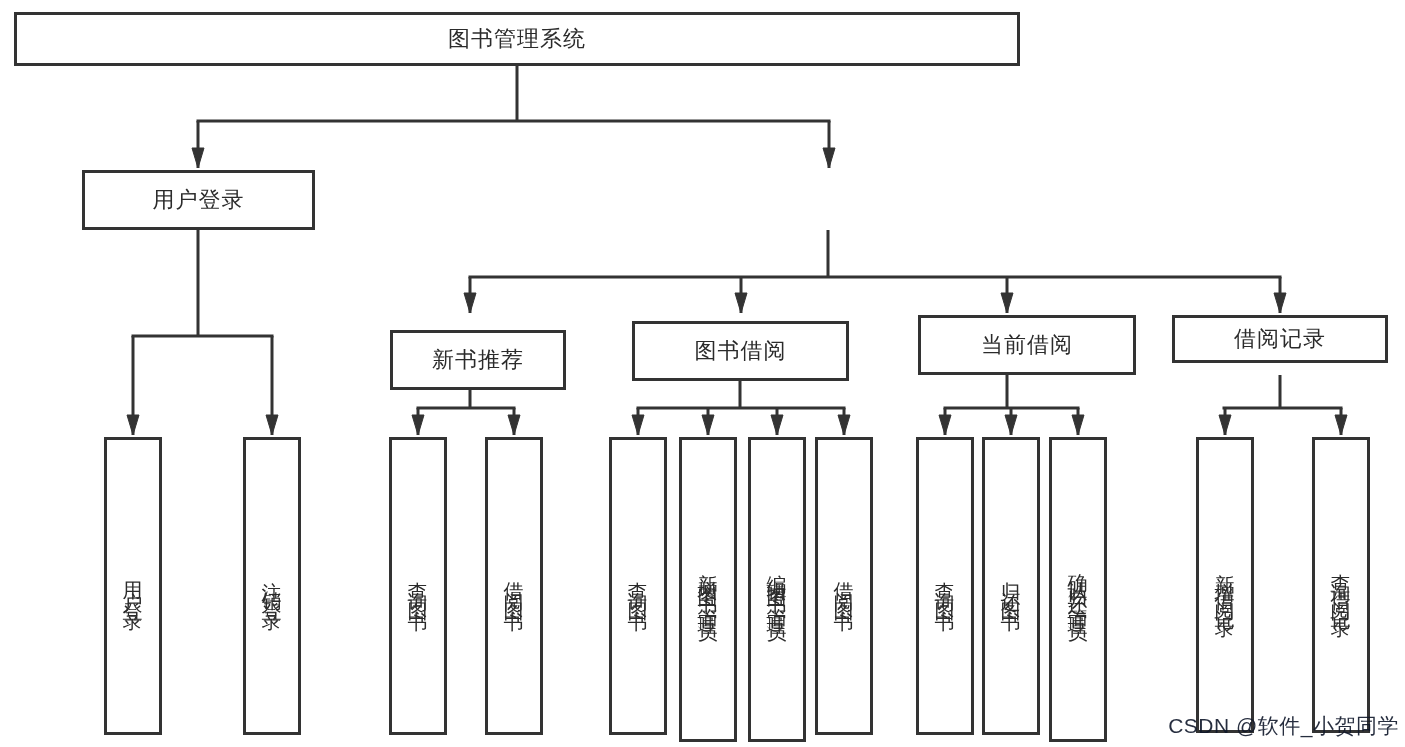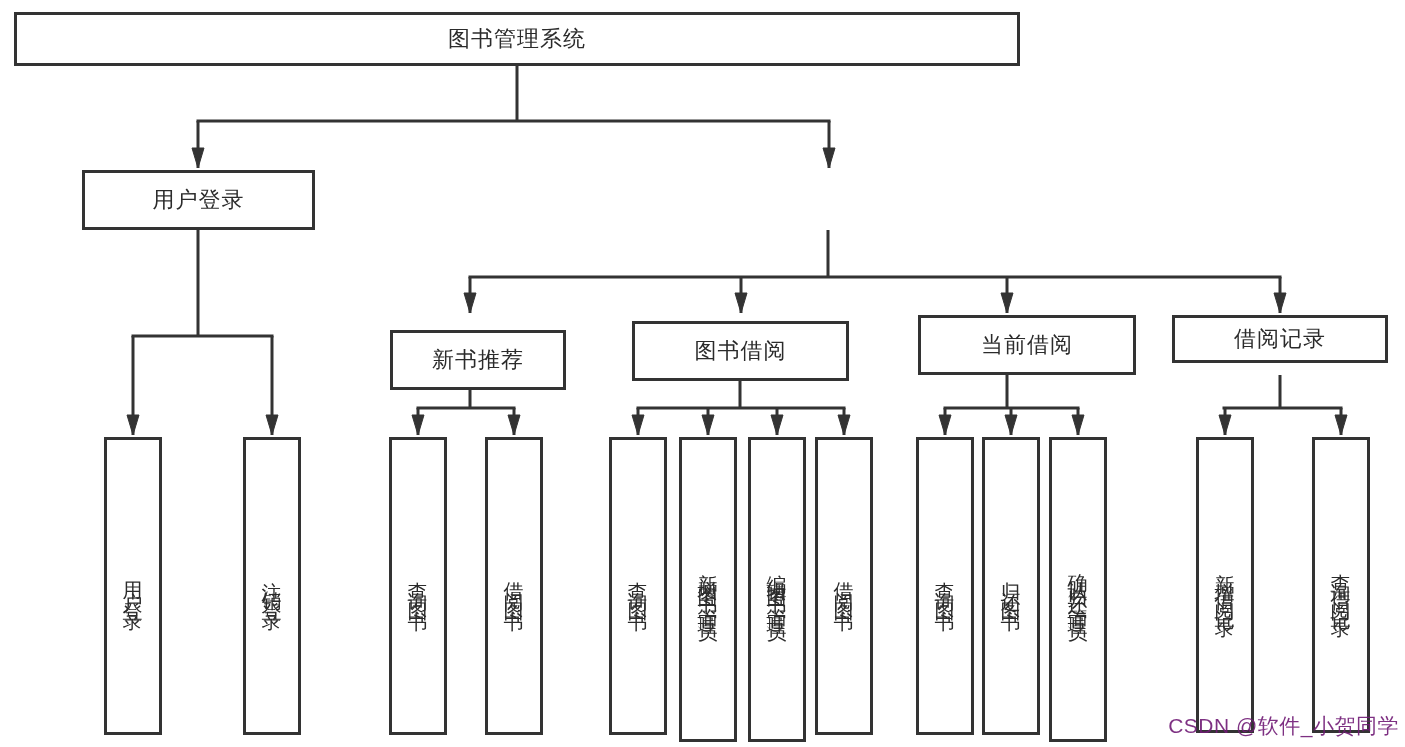--- a/index.html
+++ b/index.html
@@ -34,21 +34,21 @@
     letter-spacing:10px;
     line-height:1;
     white-space:nowrap;
   }
   #watermark{
     position:absolute;
     right:6px;
     top:712px;
     z-index:10;
     font-size:21px;
-    color:#701a75;
+    color:#0f172a;
     opacity:0.9;
     letter-spacing:0.5px;
     white-space:nowrap;
   }
 </style>
 </head>
 <body>
 
 <div id="stage">
 

